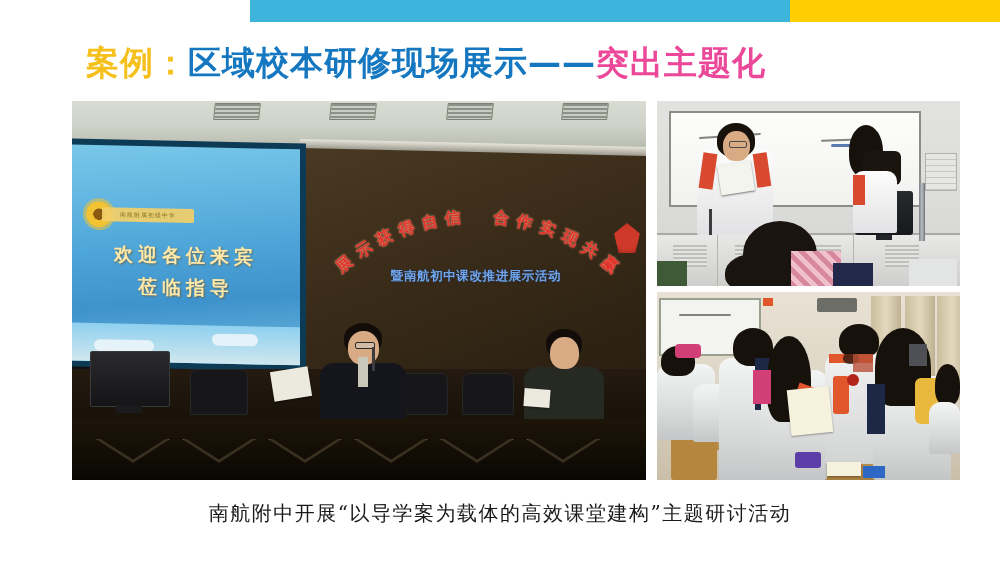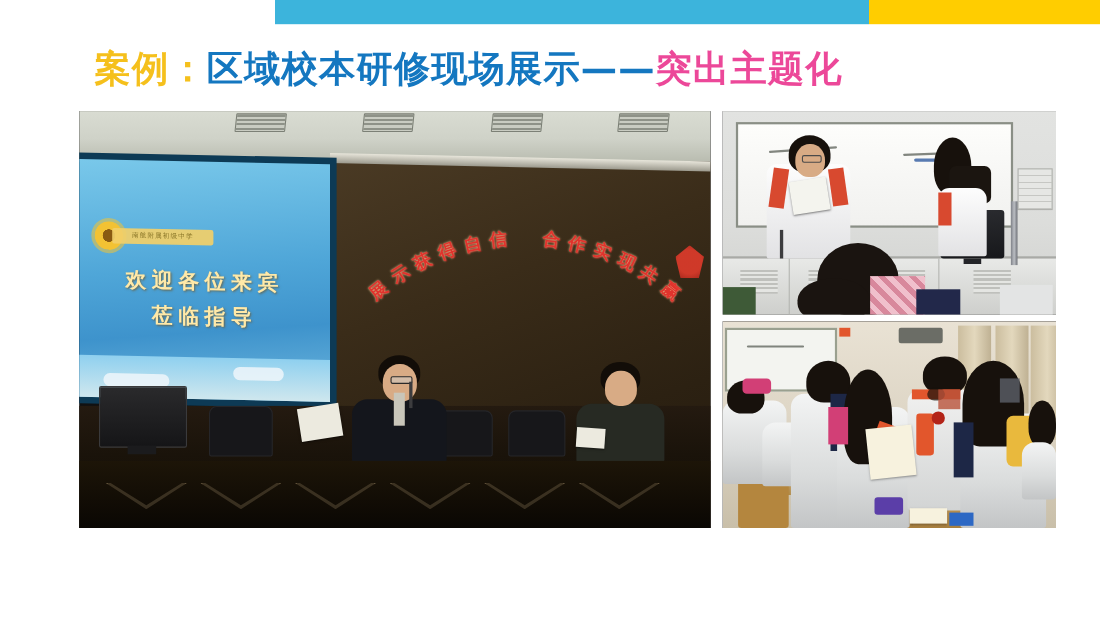--- a/index.html
+++ b/index.html
@@ -189,20 +189,21 @@
         <span style="left: 128.359px; top: 23.2856px; transform: rotate(-6.5deg);">信</span>
         <span style="left: 151px; top: 22px; transform: rotate(0deg); opacity: 0;"> </span>
         <span style="left: 173.641px; top: 23.2856px; transform: rotate(6.5deg);">合</span>
         <span style="left: 195.99px; top: 27.126px; transform: rotate(13deg);">作</span>
         <span style="left: 217.761px; top: 33.4717px; transform: rotate(19.5deg);">实</span>
         <span style="left: 238.674px; top: 42.2412px; transform: rotate(26deg);">现</span>
         <span style="left: 258.46px; top: 53.3217px; transform: rotate(32.5deg);">共</span>
         <span style="left: 276.864px; top: 66.5708px; transform: rotate(39deg);">赢</span>
       </div>
     <div class="sub-ban">
+      <div>暨南航初中课改推进展示活动</div>
     </div>
     <div class="emblem"></div>
 
     <div class="stage-bg"></div>
 
     <div class="monitor"></div>
     <div class="monitor-stand"></div>
 
     <div class="chair" style="left:118px;top:268px;width:56px;height:44px;"></div>
     <div class="chair" style="left:324px;top:272px;width:50px;height:40px;"></div>
@@ -336,14 +337,15 @@
 
     <div class="gr-hair" style="left:186px;top:60px;width:16px;height:12px;opacity:.7;"></div>
     <div style="position:absolute;left:196px;top:62px;width:20px;height:18px;background:#b8513a;opacity:.8;"></div>
     <div style="position:absolute;left:252px;top:52px;width:18px;height:22px;background:#5d6069;opacity:.8;"></div>
 
     <div style="position:absolute;left:138px;top:160px;width:26px;height:16px;background:#5b3ea8;border-radius:3px;"></div>
     <div class="gr-paper" style="left:170px;top:170px;width:34px;height:14px;"></div>
     <div style="position:absolute;left:206px;top:174px;width:22px;height:12px;background:#2d68c4;"></div>
   </div>
 
+  <div class="caption">南航附中开展“以导学案为载体的高效课堂建构”主题研讨活动</div>
 
 </div>
 
 </body></html>

